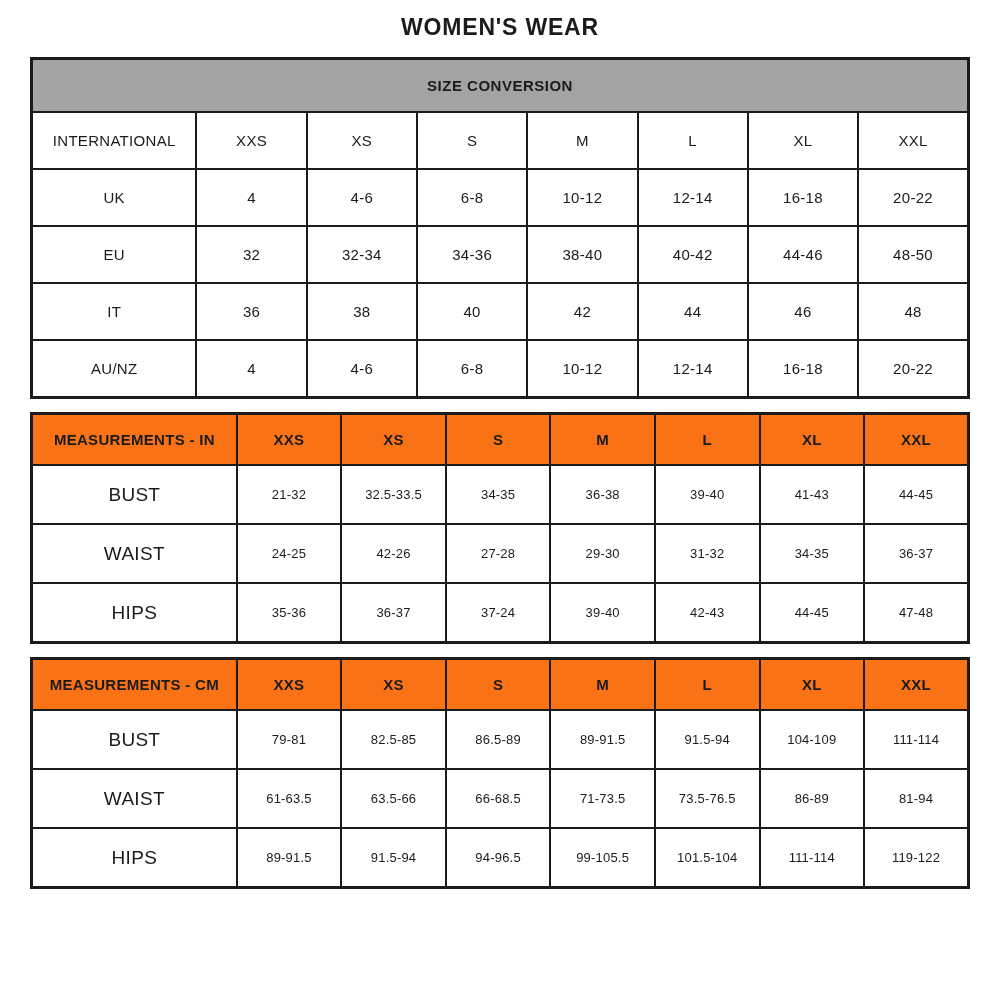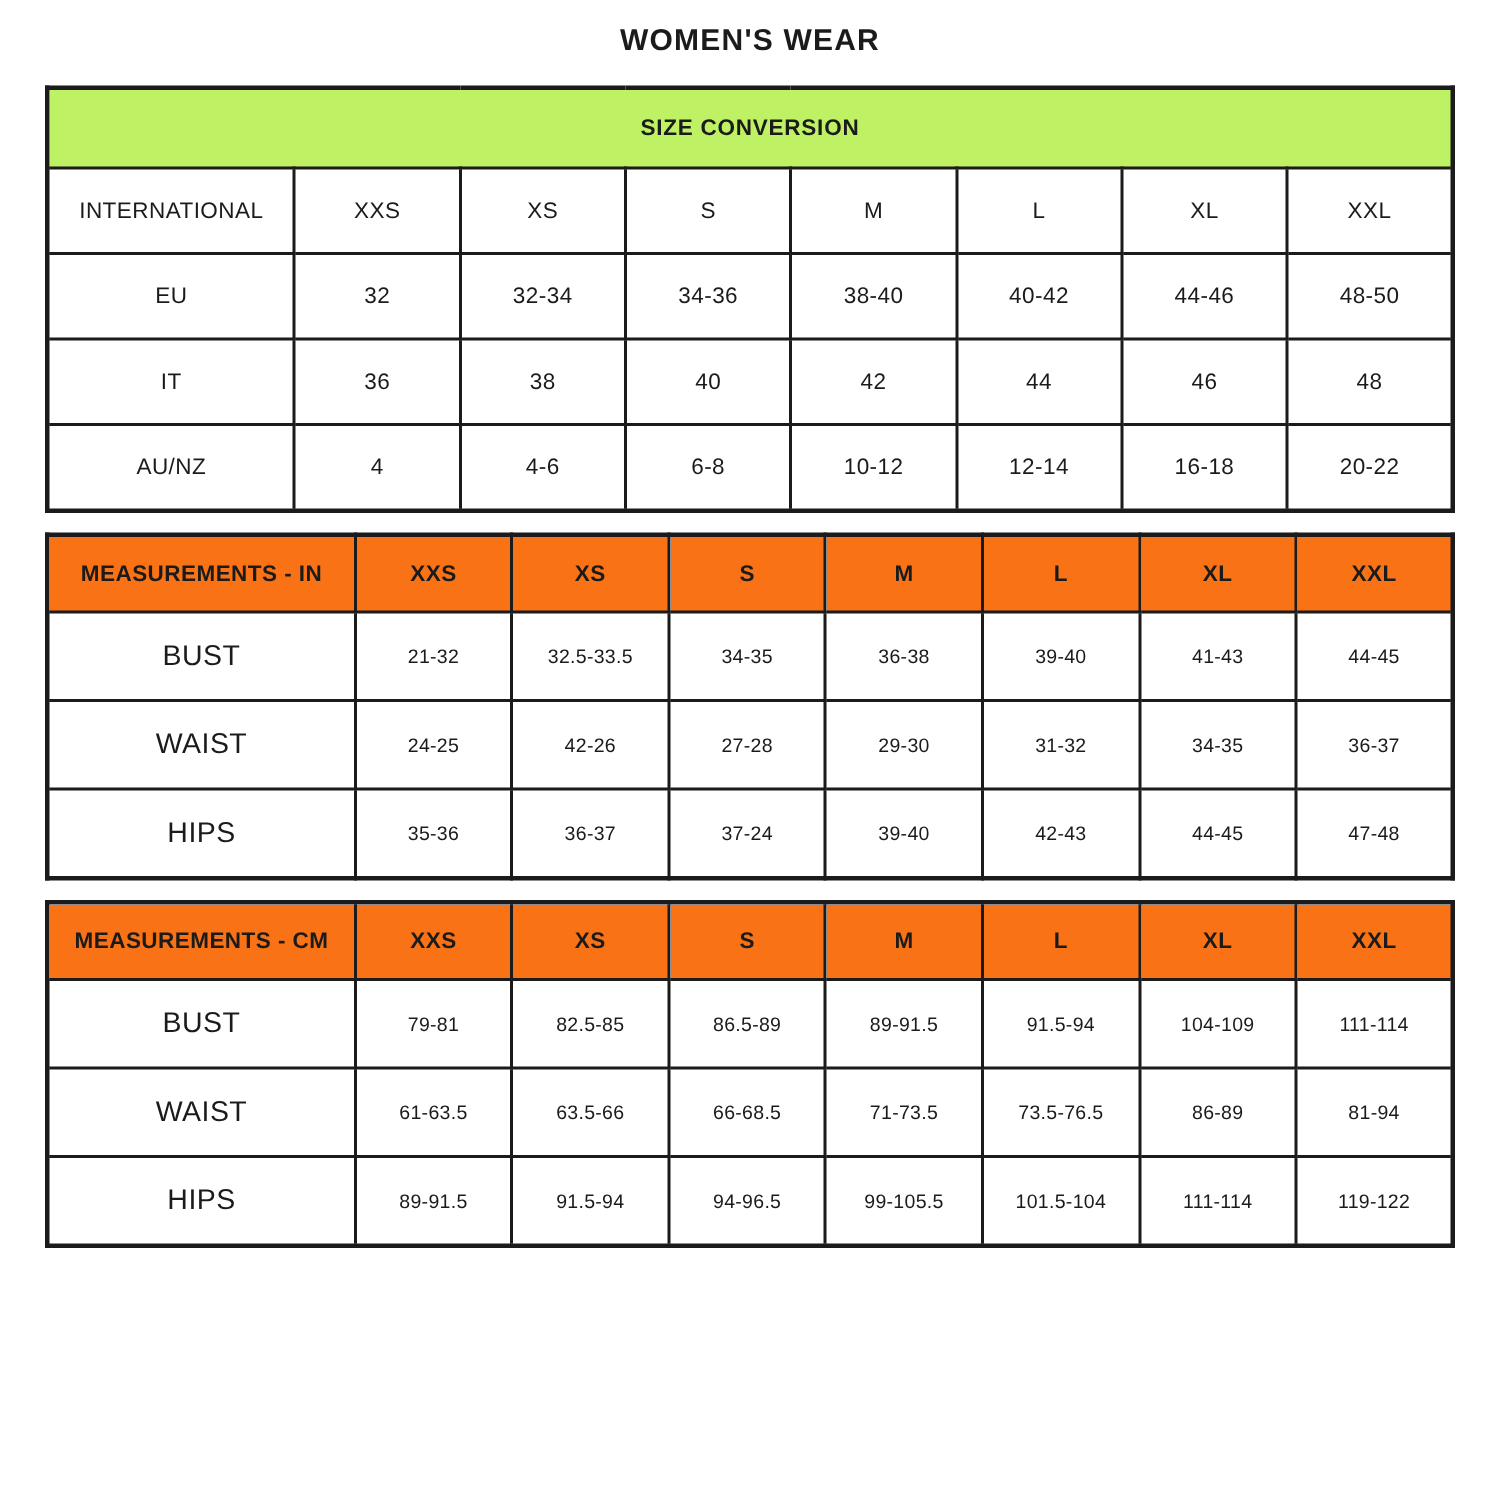--- a/index.html
+++ b/index.html
@@ -11,42 +11,42 @@
     color: #1b1b1b;
   }
   .page {
     box-sizing: border-box;
     width: 1000px;
     height: 1000px;
     padding: 12px 30px 0 30px;
   }
   .title {
     text-align: center;
-    font-size: 20px;
+    font-size: 23px;
     font-weight: bold;
     letter-spacing: 0.8px;
     margin: 0 0 15px 0;
     line-height: 30px;
   }
   table.tbl {
     width: 100%;
     border-collapse: collapse;
     table-layout: fixed;
     border: 3px solid #1b1b1b;
   }
   table.tbl td {
     border: 2px solid #1b1b1b;
     text-align: center;
     vertical-align: middle;
     padding: 0 2px;
     overflow: hidden;
   }
   
   .conv .banner {
-    background: #bef264;
+    background: #a3a3a3;
     font-weight: bold;
     font-size: 15px;
     letter-spacing: 0.5px;
     height: 51px;
   }
   .conv td {
     font-size: 15px;
     letter-spacing: 0.3px;
     height: 55px;
   }
@@ -93,20 +93,30 @@
       </tr>
       <tr>
         <td>INTERNATIONAL</td>
         <td>XXS</td>
         <td>XS</td>
         <td>S</td>
         <td>M</td>
         <td>L</td>
         <td>XL</td>
         <td>XXL</td>
+      </tr>
+      <tr>
+        <td>UK</td>
+        <td>4</td>
+        <td>4-6</td>
+        <td>6-8</td>
+        <td>10-12</td>
+        <td>12-14</td>
+        <td>16-18</td>
+        <td>20-22</td>
       </tr>
       <tr>
         <td>EU</td>
         <td>32</td>
         <td>32-34</td>
         <td>34-36</td>
         <td>38-40</td>
         <td>40-42</td>
         <td>44-46</td>
         <td>48-50</td>

